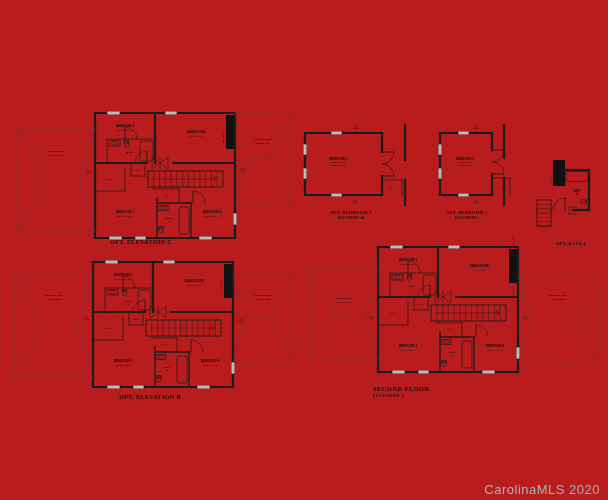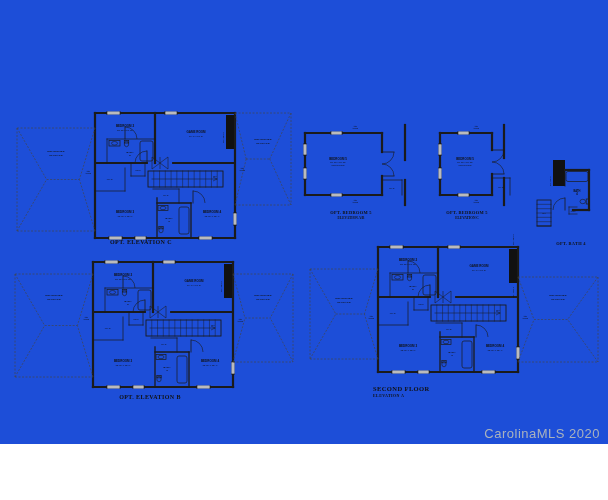--- a/index.html
+++ b/index.html
@@ -1,16 +1,16 @@
 <!DOCTYPE html>
 <html><head>
 <meta charset="utf-8">
 <style>
   html,body{margin:0;padding:0;background:#fff;}
-  .page{position:relative;width:608px;height:444px;background:#1d4ed8;overflow:hidden;
+  .page{position:relative;width:608px;height:500px;background:#b91c1c;overflow:hidden;
         font-family:"Liberation Sans",sans-serif;text-align:right;}
   svg{position:absolute;left:0;top:0;}
   svg text{font-family:"Liberation Sans",sans-serif;fill:#111;}
   text.serif{font-family:"Liberation Serif",serif;}
   .watermark{position:absolute;right:8px;bottom:3px;font-size:13px;letter-spacing:.5px;
              color:#a9b2bd;font-family:"Liberation Sans",sans-serif;}
 </style>
 </head>
 <body>
 

